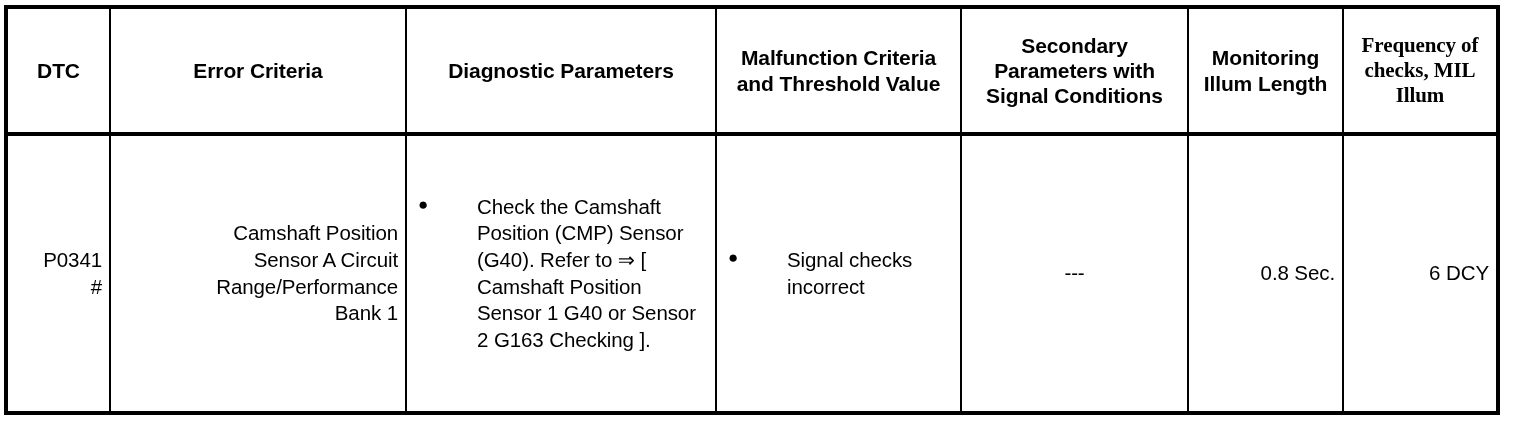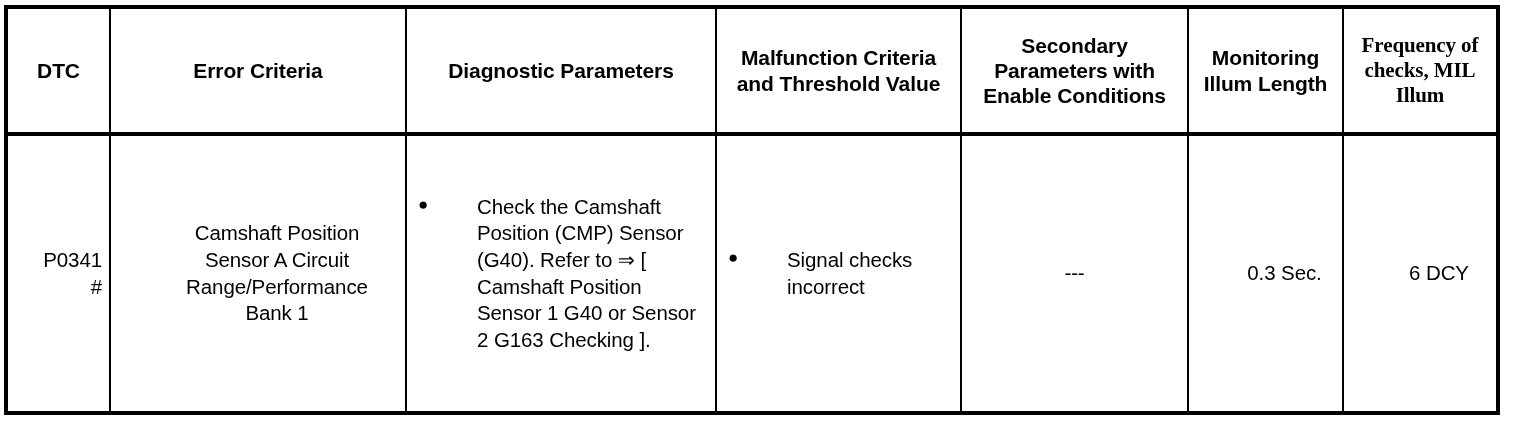--- a/index.html
+++ b/index.html
@@ -67,21 +67,21 @@
     box-sizing: border-box;
     letter-spacing: -0.1px;
   }
   tbody td:last-child { border-right: none; }
 
   .cell-dtc {
     text-align: right;
     white-space: pre-line;
   }
   .cell-text {
-    text-align: center;
+    text-align: right;
     white-space: pre-line;
     padding-left: 45px;
   }
   .cell-dashes {
     text-align: center;
   }
 
   
   .bullet-list {
     list-style: none;
@@ -125,21 +125,21 @@
     <thead>
       <tr>
         <th>DTC</th>
         <th>Error Criteria</th>
         <th>Diagnostic Parameters</th>
         <th>Malfunction
 Criteria and
 Threshold Value</th>
         <th>Secondary
 Parameters with
-Enable
+Signal
 Conditions</th>
         <th>Monitoring
 Illum
 Length</th>
         <th>Frequency
 of checks,
 MIL Illum</th>
       </tr>
     </thead>
 
@@ -167,21 +167,21 @@
           <ul class="bullet-list">
             <li>
               <span class="bullet-dot">●</span>
               <span class="bullet-text">Signal checks incorrect</span>
             </li>
           </ul>
         </td>
 
         <td class="cell-dashes">---</td>
 
-        <td class="cell-text">0.3 Sec.</td>
+        <td class="cell-text">0.8 Sec.</td>
 
         <td class="cell-text">6 DCY</td>
 
       </tr>
     </tbody>
   </table>
 
 </div>
 
 </body></html>

